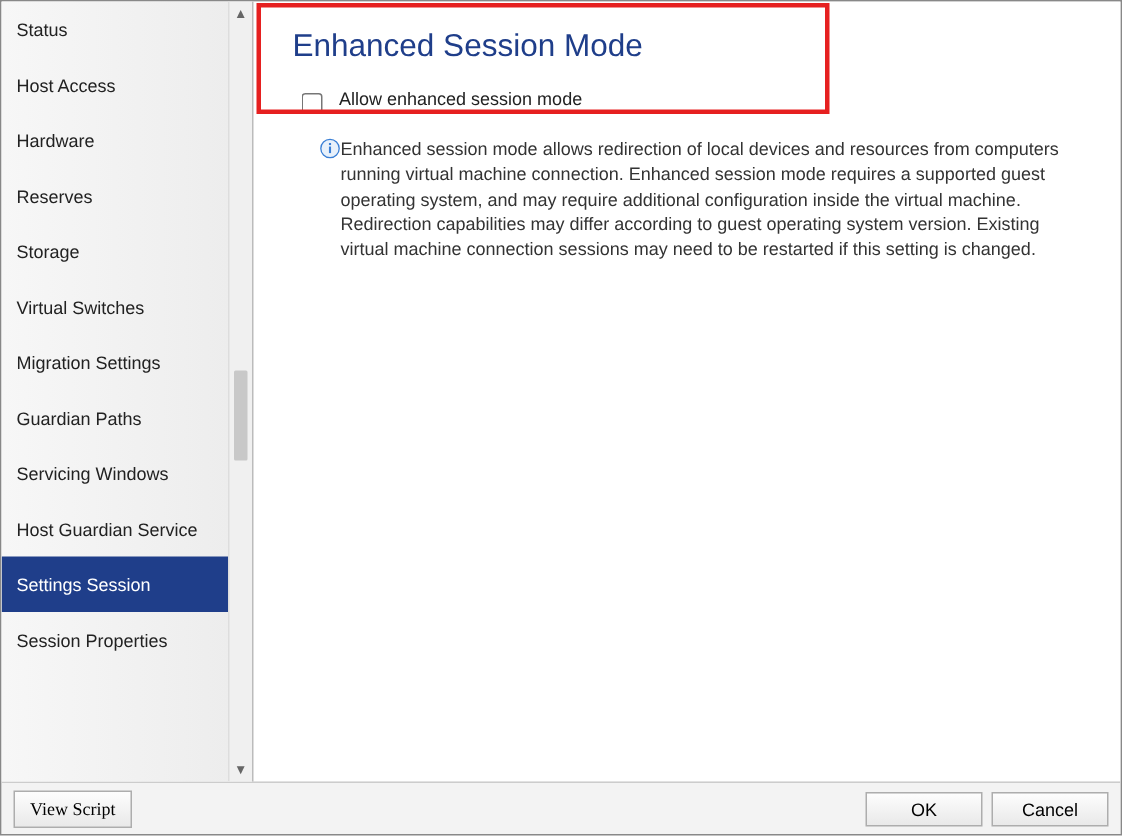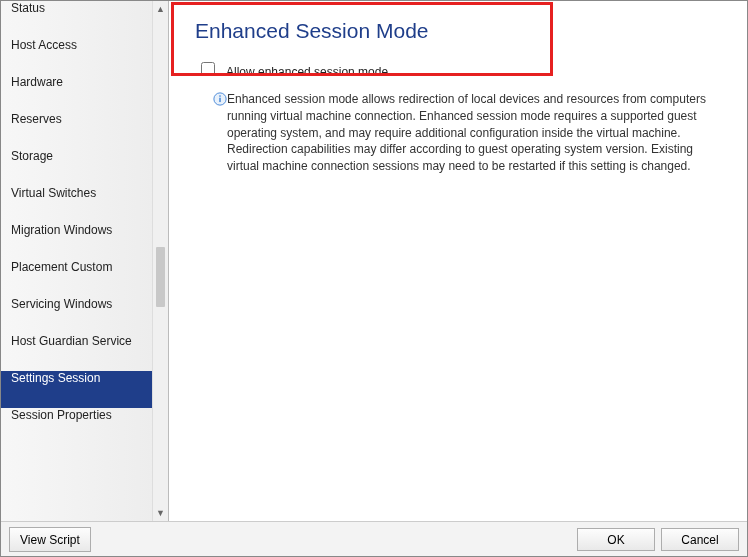--- a/index.html
+++ b/index.html
@@ -35,21 +35,21 @@
   .sidebar-list {
     position: absolute;
     top: 0; left: 0;
     width: 158px;
     height: 100%;
   }
   .sidebar-item {
     height: 37px;
     padding-left: 10px;
     display: flex;
-    align-items: flex-start;
+    align-items: center;
     cursor: pointer;
     color: #222;
     position: relative;
   }
   .sidebar-item.selected {
     background: #1f3e8a;
     color: #fff;
   }
   .sidebar-item.selected::after {
     content: "";
@@ -104,21 +104,21 @@
     position: absolute;
     top: 1px;
     left: 2px;
     width: 382px;
     height: 74px;
     border: 3px solid #e62020;
     pointer-events: none;
   }
   .checkbox-row {
     display: flex;
-    align-items: flex-end;
+    align-items: flex-start;
     gap: 8px;
     margin-bottom: 12px;
     margin-left: 2px;
   }
   .checkbox-row input[type=checkbox]{
     width: 14px; height: 14px;
   }
   .info-row {
     display: flex;
     gap: 0;
@@ -148,21 +148,21 @@
     font-size: 12px;
     cursor: pointer;
     margin-left: 6px;
     padding: 0 10px;
   }
   .view-script {
     min-width: 78px;
     height: 25px;
     border: 1px solid #adadad;
     background: linear-gradient(#fdfdfd,#e9e9e9);
-    font-family: Liberation Sans, sans-serif;
+    font-family: Liberation Serif, serif;
     font-size: 12px;
     cursor: pointer;
     padding: 0 10px;
   }
 </style>
 </head>
 <body>
 
 <div class="main-area">
 
@@ -181,24 +181,24 @@
         <div class="sidebar-item">
             <span>Reserves</span>
           </div>
         <div class="sidebar-item">
             <span>Storage</span>
           </div>
         <div class="sidebar-item">
             <span>Virtual Switches</span>
           </div>
         <div class="sidebar-item">
-            <span>Migration Windows</span>
-          </div>
-        <div class="sidebar-item">
-            <span>Placement Custom</span>
+            <span>Migration Settings</span>
+          </div>
+        <div class="sidebar-item">
+            <span>Guardian Paths</span>
           </div>
         <div class="sidebar-item">
             <span>Servicing Windows</span>
           </div>
         <div class="sidebar-item">
             <span>Host Guardian Service</span>
           </div>
         <div class="sidebar-item selected">
             <span>Settings Session</span>
           </div>

